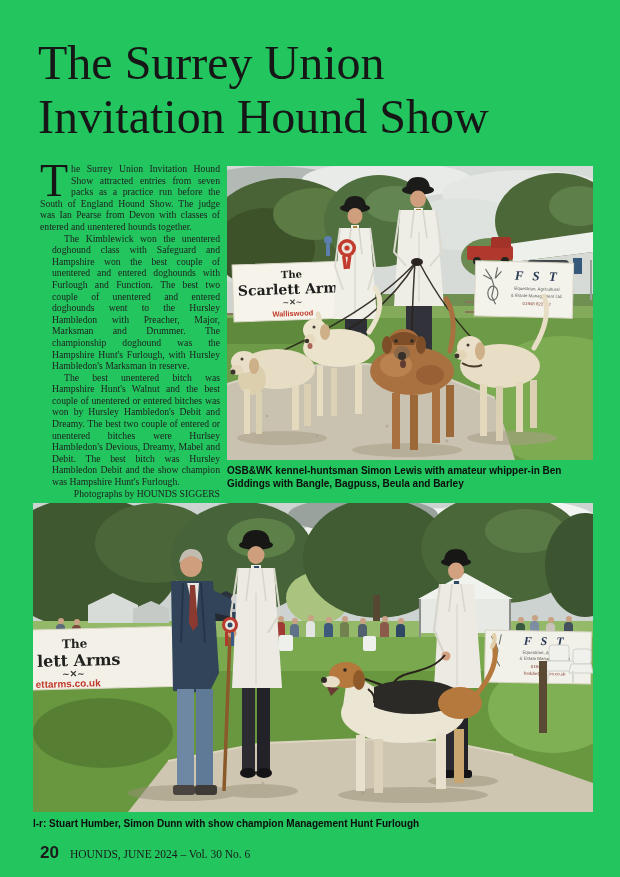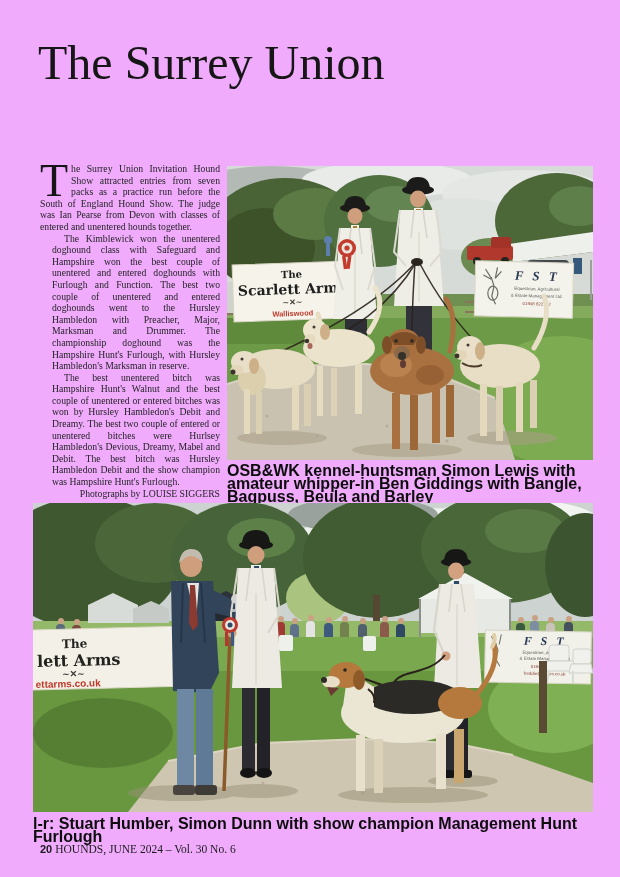--- a/index.html
+++ b/index.html
@@ -1,52 +1,53 @@
 <!DOCTYPE html>
 <html><head>
 <meta charset="utf-8">
 <style>
   html,body{margin:0;padding:0;background:#e8e8e8;}
-  .page{position:relative;width:620px;height:877px;background:#f0abfc;margin:0 auto;
+  .page{position:relative;width:620px;height:877px;background:#22c55e;margin:0 auto;
         font-family:"Liberation Serif",serif;overflow:hidden;}
   .title{position:absolute;left:38px;top:36px;color:#161616;font-size:48px;line-height:54px;
          font-weight:400;letter-spacing:0px;white-space:nowrap;}
   .column{position:absolute;left:40px;top:163px;width:180px;color:#1f1f1f;
           font-size:9.7px;line-height:11.6px;text-align:justify;}
   .column p{margin:0;}
   .column p.indent{text-indent:12px;margin-left:12px;}
   .dropcap{float:left;font-size:46px;line-height:32px;padding:2px 3px 0 0;color:#161616;}
   .byline{text-align:right;}
   .photo{position:absolute;display:block;background:#dfe2de;}
   .cap{position:absolute;font-family:"Liberation Sans",sans-serif;font-weight:700;
-       font-size:16px;line-height:13px;color:#0d0d0d;}
+       font-size:10px;line-height:13px;color:#0d0d0d;}
   .cap .light{font-weight:700;}
   .footer{position:absolute;left:40px;top:843px;font-size:11.5px;color:#1b1b1b;}
-  .pageno{font-family:"Liberation Sans",sans-serif;font-weight:700;font-size:11px;margin-right:3px;}
+  .pageno{font-family:"Liberation Sans",sans-serif;font-weight:700;font-size:17px;margin-right:11px;}
   
   text{user-select:none;}
   .bl{font-family:"DejaVu Serif",serif;font-weight:bold;}
   .fst{font-family:"Liberation Serif",serif;font-style:italic;font-weight:bold;letter-spacing:3px;}
   .tiny{font-family:"Liberation Sans",sans-serif;}
   .redtxt{font-family:"Liberation Sans",sans-serif;font-weight:bold;}
 </style>
 </head>
 <body>
 
 <div class="page">
 
   <div class="title">
     <div>The Surrey Union</div>
+    <div>Invitation Hound Show</div>
   </div>
 
   <div class="column">
     <p><span class="dropcap">T</span><span>he Surrey Union Invitation Hound Show attracted entries from seven packs as a practice run before the South of England Hound Show. The judge was Ian Pearse from Devon with classes of entered and unentered hounds together.</span></p>
     <p class="indent">The Kimblewick won the unentered doghound class with Safeguard and Hampshire won the best couple of unentered and entered doghounds with Furlough and Function. The best two couple of unentered and entered doghounds went to the Hursley Hambledon with Preacher, Major, Marksman and Drummer. The championship doghound was the Hampshire Hunt's Furlough, with Hursley Hambledon's Marksman in reserve.</p>
     <p class="indent">The best unentered bitch was Hampshire Hunt's Walnut and the best couple of unentered or entered bitches was won by Hursley Hambledon's Debit and Dreamy. The best two couple of entered or unentered bitches were Hurlsey Hambledon's Devious, Dreamy, Mabel and Debit. The best bitch was Hursley Hambledon Debit and the show champion was Hampshire Hunt's Furlough.</p>
-    <p class="byline">Photographs by LOUISE SIGGERS</p>
+    <p class="byline">Photographs by HOUNDS SIGGERS</p>
   </div>
 
   <svg class="photo" style="left:227px;top:166px;" width="366" height="294" viewBox="0 0 366 294">
 
     <g>
       <rect width="366" height="170" fill="#d7dbd7"></rect>
       <ellipse cx="45" cy="22" rx="80" ry="22" fill="#b3bab5"></ellipse>
       <ellipse cx="160" cy="14" rx="85" ry="18" fill="#e9ebe8"></ellipse>
       <ellipse cx="300" cy="28" rx="85" ry="24" fill="#e4e7e4"></ellipse>
       <ellipse cx="235" cy="58" rx="60" ry="26" fill="#dfe3df"></ellipse>

